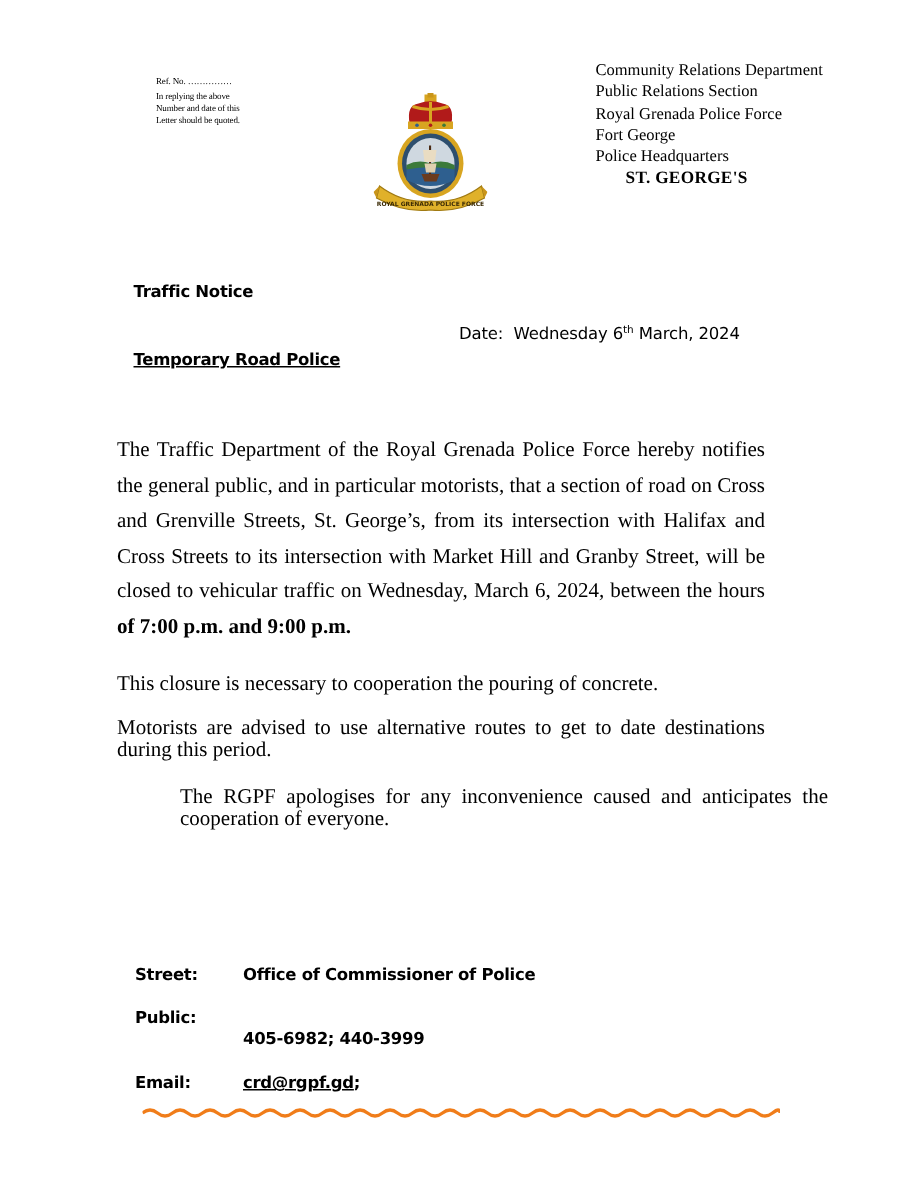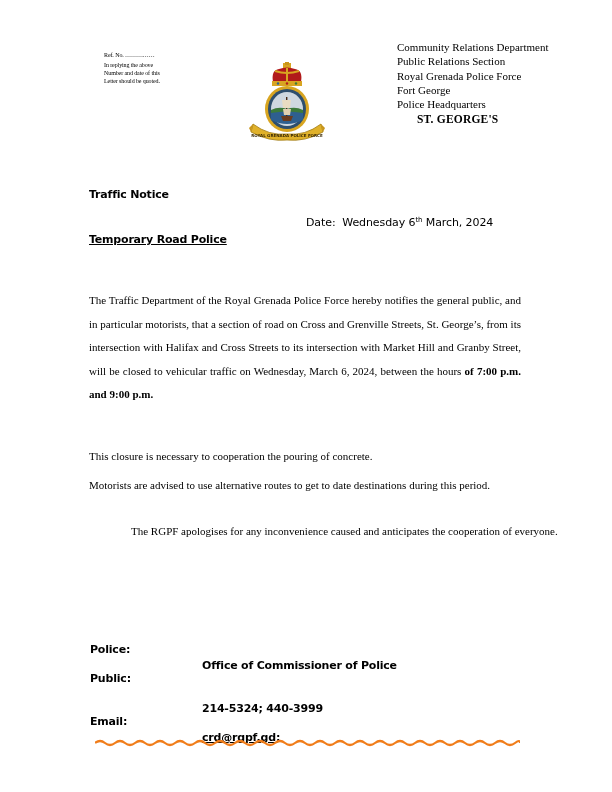--- a/index.html
+++ b/index.html
@@ -16,30 +16,30 @@
 
   .address { left: 397px; top: 40px; font-size: 11px; line-height: 14.3px; }
   .address div { white-space: nowrap; }
   .address .city { font-weight: bold; font-size: 11.5px; margin-top: 1px; letter-spacing: 0.2px; margin-left: 20px; }
 
   .notice-title { left: 89px; top: 188px; font-size: 11px; font-weight: bold; letter-spacing: -0.2px; }
   .notice-date { left: 306px; top: 188px; font-size: 11px; font-weight: normal; white-space: nowrap; letter-spacing: -0.1px; margin-top: 28px; }
   .notice-date sup { font-size: 7px; vertical-align: 4px; line-height: 0; }
   .subject { left: 89px; top: 233px; font-size: 11px; font-weight: bold; text-decoration: underline; letter-spacing: -0.2px; }
 
-  .body-text { left: 89px; width: 432px; font-size: 11px; text-align: justify; }
+  .body-text { left: 78px; width: 432px; font-size: 14px; text-align: justify; }
   .para1 { top: 289px; line-height: 23.6px; }
   .para2 { top: 449px; line-height: 15px; }
   .para3 { top: 478px; line-height: 15px; }
   .para4 { top: 524px; line-height: 15px; margin-left: 42px; }
   .body-text b { font-weight: bold; }
 
   .footer-row { left: 90px; font-size: 11px; font-weight: bold; line-height: 14px; letter-spacing: -0.2px; }
   .footer-row .lbl { position: absolute; left: 0; top: 0; white-space: nowrap; }
-  .footer-row .val { position: absolute; left: 72px; top: 16px; white-space: nowrap; margin-left: 40px; }
+  .footer-row .val { position: absolute; left: 72px; top: 0; white-space: nowrap; }
   .row-source { top: 643px; }
   .row-contact { top: 672px; }
   .row-email { top: 715px; }
   .email-link { text-decoration: underline; color: #000; }
 
   .wave { left: 95px; top: 734px; width: 425px; height: 10px; }
 </style>
 </head>
 <body>
 
@@ -98,28 +98,28 @@
 <div class="abs subject sans">Temporary Road Police</div>
 
 <div class="abs body-text serif para1">
   <span>The Traffic Department of the Royal Grenada Police Force hereby notifies the general public, and in particular motorists, that a section of road on Cross and Grenville Streets, St. George’s, from its intersection with Halifax and Cross Streets to its intersection with Market Hill and Granby Street, will be closed to vehicular traffic on Wednesday, March 6, 2024, between the hours </span><b>of 7:00 p.m. and 9:00 p.m.</b>
 </div>
 <div class="abs body-text serif para2">This closure is necessary to cooperation the pouring of concrete.</div>
 <div class="abs body-text serif para3">Motorists are advised to use alternative routes to get to date destinations during this period.</div>
 <div class="abs body-text serif para4">The RGPF apologises for any inconvenience caused and anticipates the cooperation of everyone.</div>
 
 <div class="abs footer-row row-source sans">
-  <span class="lbl">Police:</span>
+  <span class="lbl">Street:</span>
   <span class="val">Office of Commissioner of Police</span>
 </div>
 <div class="abs footer-row row-contact sans">
   <span class="lbl">Public:</span>
   <span class="val">
     <br>
-    <span>214-5324; 440-3999</span>
+    <span>405-6982; 440-3999</span>
   </span>
 </div>
 <div class="abs footer-row row-email sans">
   <span class="lbl">Email:</span>
   <span class="val"><a class="email-link">crd@rgpf.gd</a><span>;</span></span>
 </div>
 
 <div class="abs wave">
   <svg width="425" height="10" viewBox="0 0 425 10" xmlns="http://www.w3.org/2000/svg">
     <path d="M0 5 q5 -4 10 0 t10 0 t10 0 t10 0 t10 0 t10 0 t10 0 t10 0 t10 0 t10 0 t10 0 t10 0 t10 0 t10 0 t10 0 t10 0 t10 0 t10 0 t10 0 t10 0 t10 0 t10 0 t10 0 t10 0 t10 0 t10 0 t10 0 t10 0 t10 0 t10 0 t10 0 t10 0 t10 0 t10 0 t10 0 t10 0 t10 0 t10 0 t10 0 t10 0 t10 0 t10 0 t5 0" stroke="#f07d1a" stroke-width="2.2" fill="none"></path>

